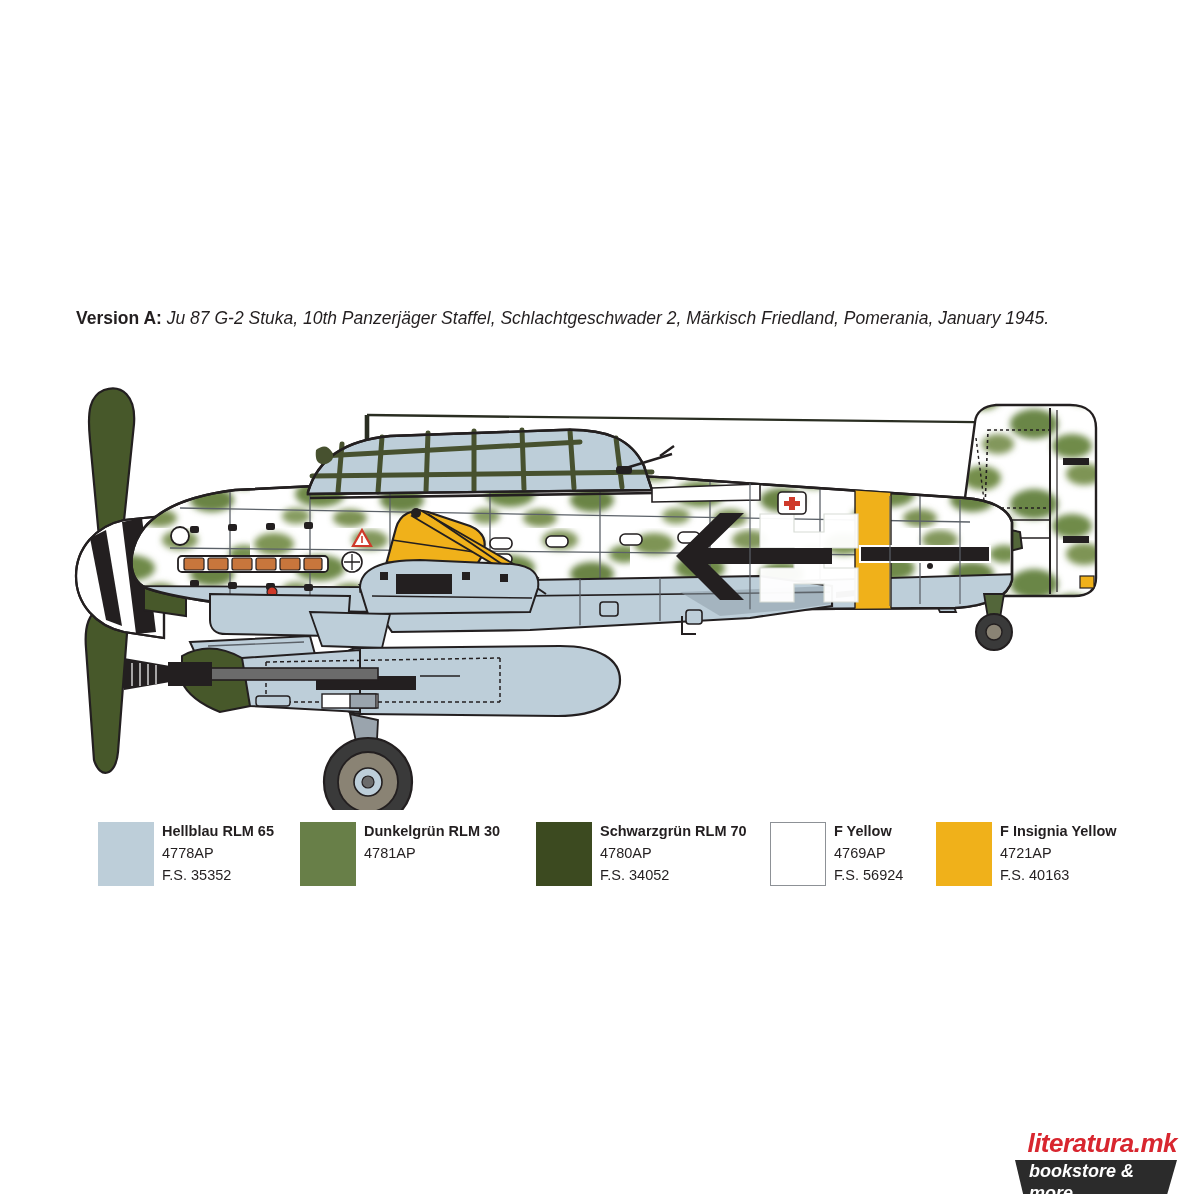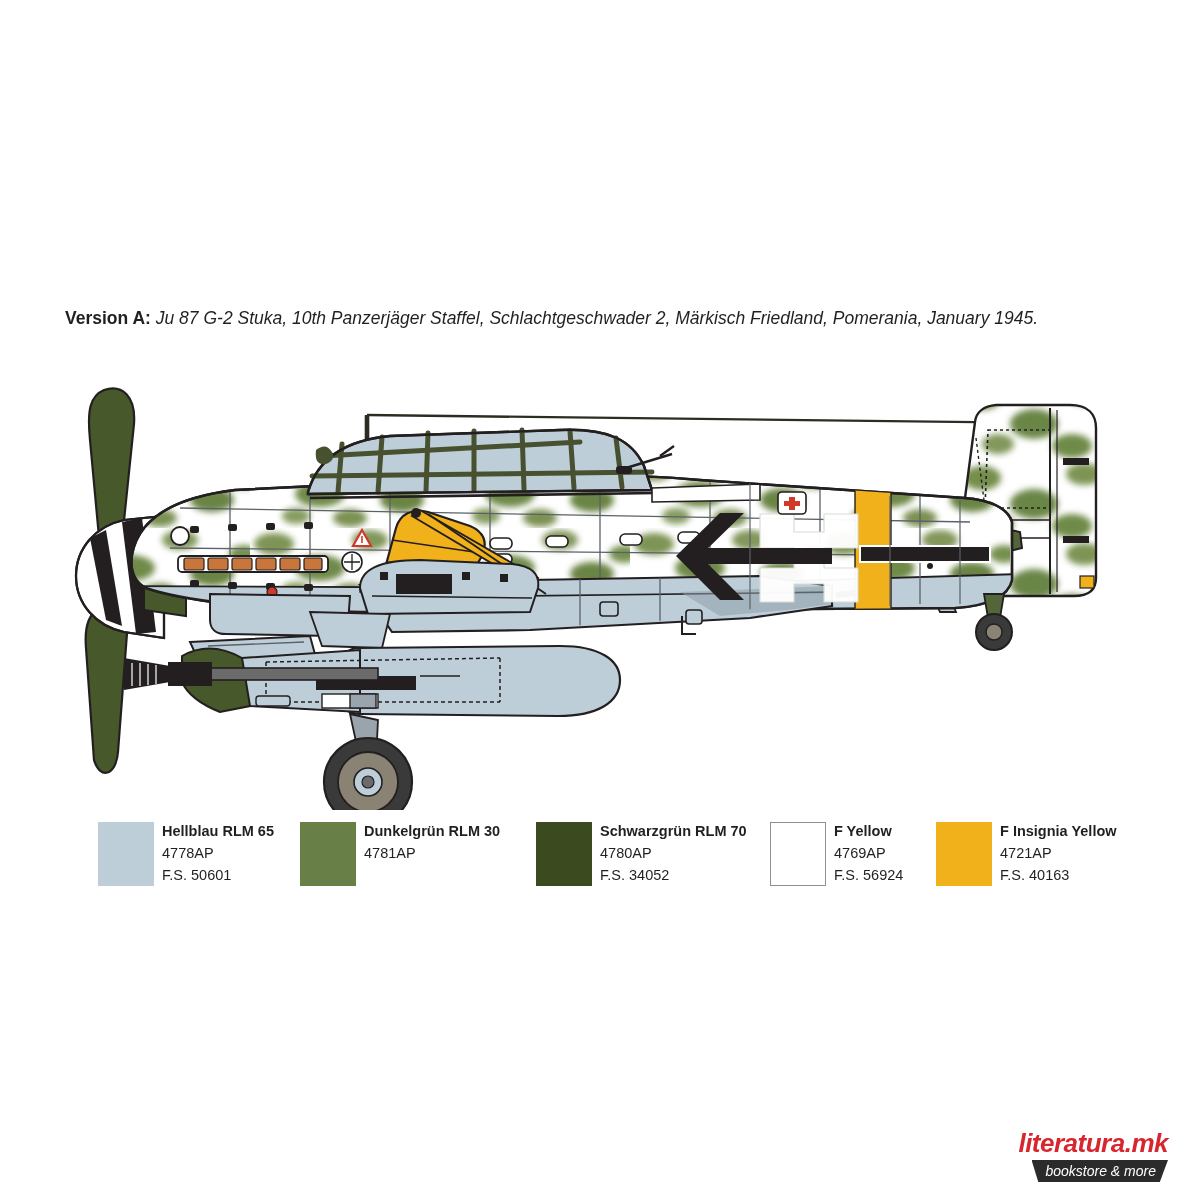--- a/index.html
+++ b/index.html
@@ -2,45 +2,45 @@
 <html><head>
 <meta charset="utf-8">
 <style>
   html,body{margin:0;padding:0;background:#ffffff;}
   body{width:1200px;height:1200px;position:relative;overflow:hidden;
        font-family:"Liberation Sans",sans-serif;color:#231f20;}
 
   #page{position:absolute;inset:0;background:#fff;}
 
   
-  #caption{position:absolute;left:65px;top:305px;width:1060px;
+  #caption{position:absolute;left:76px;top:305px;width:1060px;
            font-size:17.5px;line-height:1.55;font-style:italic;color:#231f20;}
   #caption .lead{font-style:normal;font-weight:bold;}
 
   
   #artwork{position:absolute;left:60px;top:380px;width:1090px;height:430px;}
   #artwork svg{display:block;width:100%;height:100%;}
 
   
   #legend{position:absolute;left:98px;top:820px;width:1030px;height:80px;}
   .sw-item{position:absolute;top:0;height:80px;}
   .sw-chip{position:absolute;left:0;top:2px;width:56px;height:64px;}
   .sw-chip.bordered{box-sizing:border-box;border:1.5px solid #8d9196;background:#fff;}
   .sw-text{position:absolute;left:64px;top:0;font-size:14.5px;line-height:1.52;
            color:#231f20;white-space:nowrap;}
   .sw-text .l1{font-weight:bold;}
   .sw-text .l2,.sw-text .l3{font-weight:normal;}
 
   
-  #watermark{position:absolute;right:26px;bottom:12px;width:168px;height:64px;}
+  #watermark{position:absolute;right:17px;bottom:12px;width:168px;height:64px;}
   #wm-name{position:absolute;right:6px;top:4px;font-size:26px;font-weight:bold;
            font-style:italic;color:#d8262f;letter-spacing:-0.5px;}
-  #wm-banner{position:absolute;right:6px;top:36px;height:22px;padding:0 12px 0 14px;
-             background:#2b2b2b;color:#fff;font-size:14px;font-style:italic;
-             font-weight:normal;line-height:22px;
+  #wm-banner{position:absolute;right:6px;top:36px;height:34px;padding:0 12px 0 14px;
+             background:#2b2b2b;color:#fff;font-size:18px;font-style:italic;
+             font-weight:bold;line-height:22px;
              clip-path:polygon(0 0,100% 0,94% 100%,5% 100%);}
 </style>
 </head>
 <body>
 
 <div id="page">
 
   <div id="caption">
     <span class="lead">Version A:</span><span> Ju 87 G-2 Stuka, 10th Panzerjäger Staffel, Schlachtgeschwader 2, Märkisch Friedland, Pomerania, January 1945.</span>
   </div>
@@ -411,21 +411,21 @@
     </svg>
   </div>
 
   <div id="legend">
 
     <div class="sw-item" style="left:0px;">
       <div class="sw-chip" style="background:#bdced9;"></div>
       <div class="sw-text">
         <div class="l1">Hellblau RLM 65</div>
         <div class="l2">4778AP</div>
-        <div class="l3">F.S. 50601</div>
+        <div class="l3">F.S. 35352</div>
       </div>
     </div>
 
     <div class="sw-item" style="left:202px;">
       <div class="sw-chip" style="background:#687f48;"></div>
       <div class="sw-text">
         <div class="l1">Dunkelgrün RLM 30</div>
         <div class="l2">4781AP</div>
         <div class="l3"></div>
       </div>

